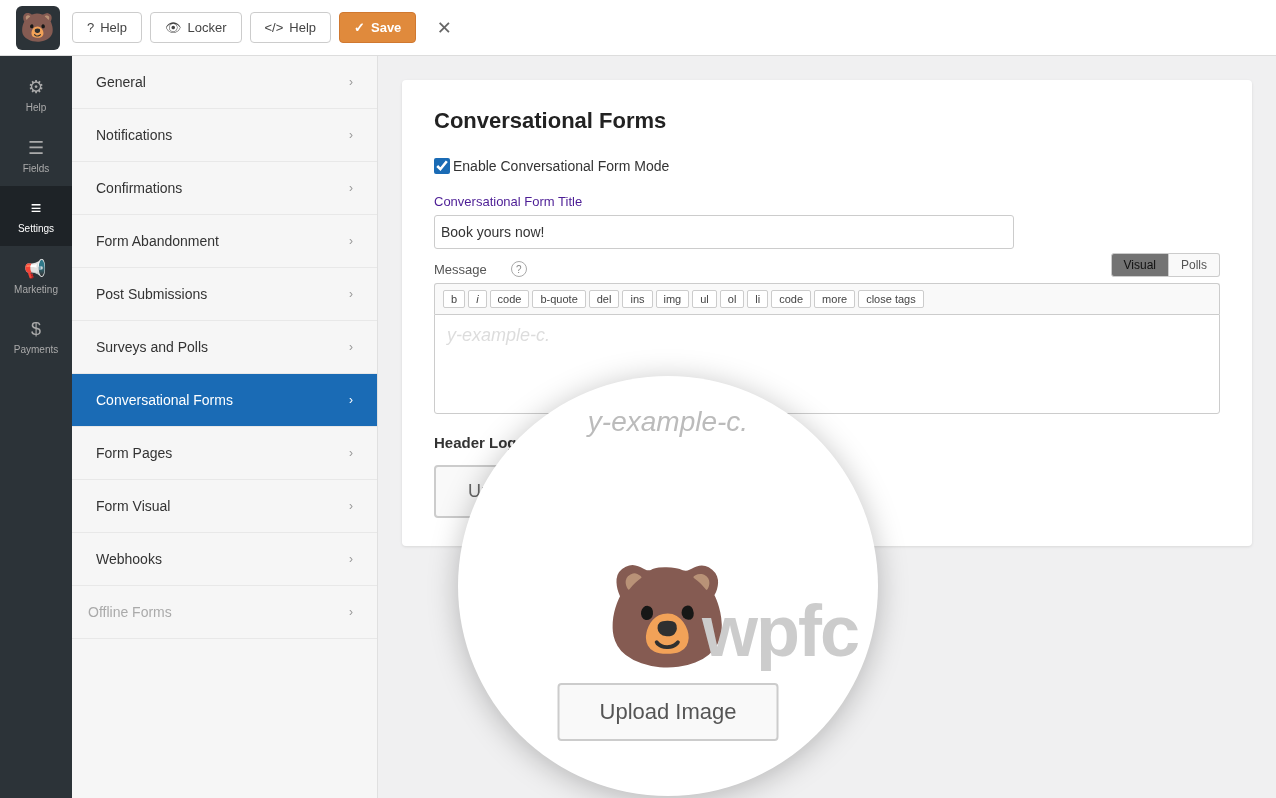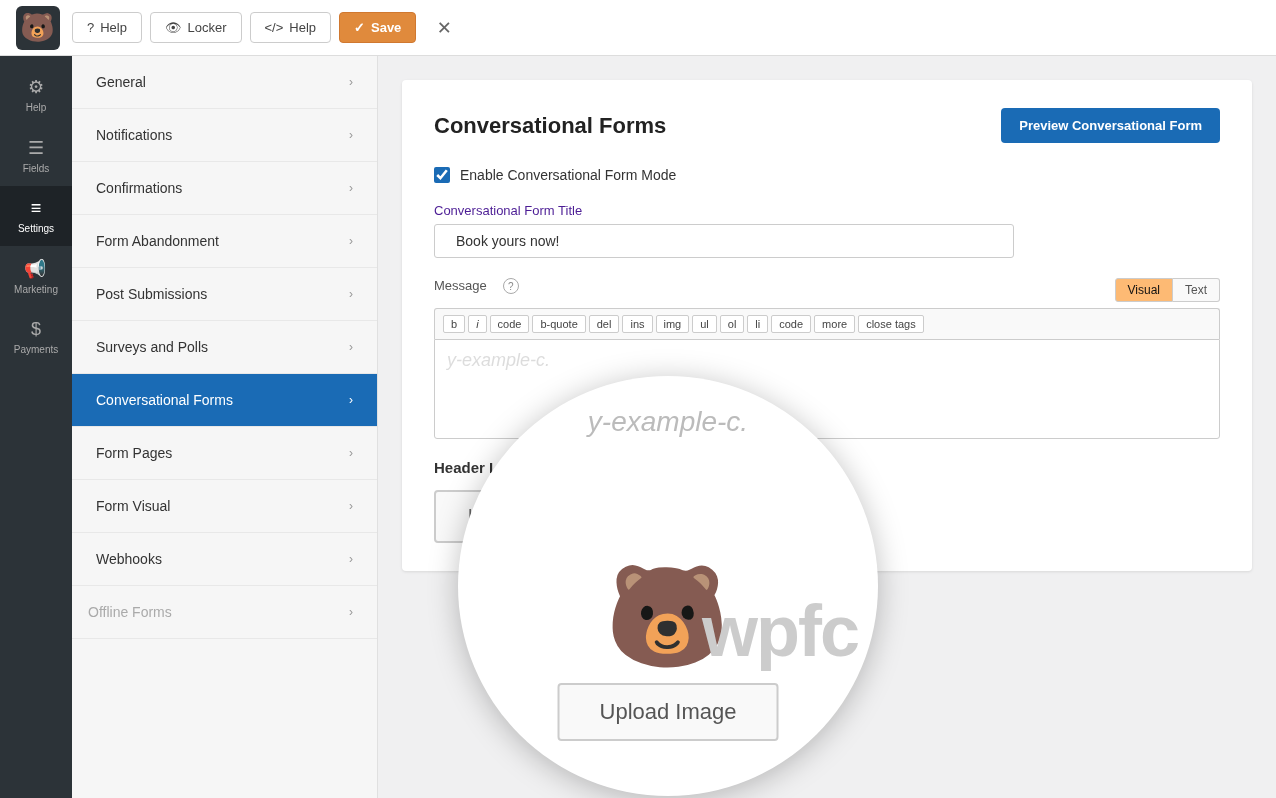--- a/index.html
+++ b/index.html
@@ -149,47 +149,47 @@
       padding: 10px 18px;
       font-size: 13px;
       font-weight: 600;
       cursor: pointer;
     }
 
     
     .checkbox-row {
       display: flex;
       align-items: center;
-      gap: 10px;
+      gap: 3px;
       margin-bottom: 20px;
     }
     .checkbox-row input[type=checkbox] { width: 16px; height: 16px; accent-color: #1a6bb5; }
     .checkbox-label { font-size: 14px; color: #333; }
 
     .field-label {
       font-size: 13px;
       color: #4c1d95;
       margin-bottom: 6px;
     }
     .field-input {
       width: 100%;
       max-width: 580px;
-      padding: 8px 21px;
+      padding: 8px 6px;
       border: 1px solid #ccc;
       border-radius: 3px;
       font-size: 14px;
       color: #333;
-      margin-bottom: 20px;
+      margin-bottom: 4px;
     }
 
     
     .message-row {
       display: flex;
-      align-items: flex-start;
-      gap: 16px;
+      align-items: flex-end;
+      gap: 24px;
       margin-bottom: 6px;
     }
     .message-label { font-size: 13px; color: #555; }
     .help-icon {
       width: 16px; height: 16px;
       border: 1px solid #aaa;
       border-radius: 50%;
       display: flex; align-items: center; justify-content: center;
       font-size: 10px; color: #888;
     }
@@ -200,21 +200,21 @@
     .message-tab {
       padding: 4px 12px;
       font-size: 12px;
       border: 1px solid #ccc;
       background: #f9f9f9;
       color: #555;
       cursor: pointer;
     }
     .message-tab:first-child { border-radius: 3px 0 0 3px; }
     .message-tab:last-child { border-radius: 0 3px 3px 0; border-left: none; }
-    .message-tab.active { background: #fdba74; color: #111; }
+    .message-tab.active { background: #737373; color: #111; }
 
     .toolbar-row {
       display: flex;
       align-items: center;
       gap: 3px;
       flex-wrap: wrap;
       padding: 6px 8px;
       border: 1px solid #ccc;
       border-bottom: none;
       border-radius: 3px 3px 0 0;
@@ -438,37 +438,36 @@
     <div class="menu-item disabled">
       <span>Offline Forms</span>
       <span class="menu-arrow">›</span>
     </div>
   </div>
 
   <div class="content-area">
     <div class="content-card">
       <div class="content-header">
         <h2 class="content-title">Conversational Forms</h2>
-        <button class="preview-btn">Preview Conversational Form</button>
       </div>
 
       <div class="checkbox-row">
         <input type="checkbox" checked="" style="">
         <label class="checkbox-label">Enable Conversational Form Mode</label>
       </div>
 
       <div class="field-label">Conversational Form Title</div>
       <input type="text" class="field-input" value="Book yours now!" style="">
 
       <div class="message-row">
         <span class="message-label">Message</span>
         <span class="help-icon">?</span>
         <div class="message-tabs">
           <button class="message-tab active">Visual</button>
-          <button class="message-tab">Text</button>
+          <button class="message-tab">Polls</button>
         </div>
       </div>
 
       <div class="toolbar-row">
         <button class="toolbar-btn">b</button>
         <button class="toolbar-btn"><em>i</em></button>
         <button class="toolbar-btn">code</button>
         <button class="toolbar-btn">b-quote</button>
         <button class="toolbar-btn">del</button>
         <button class="toolbar-btn">ins</button>

